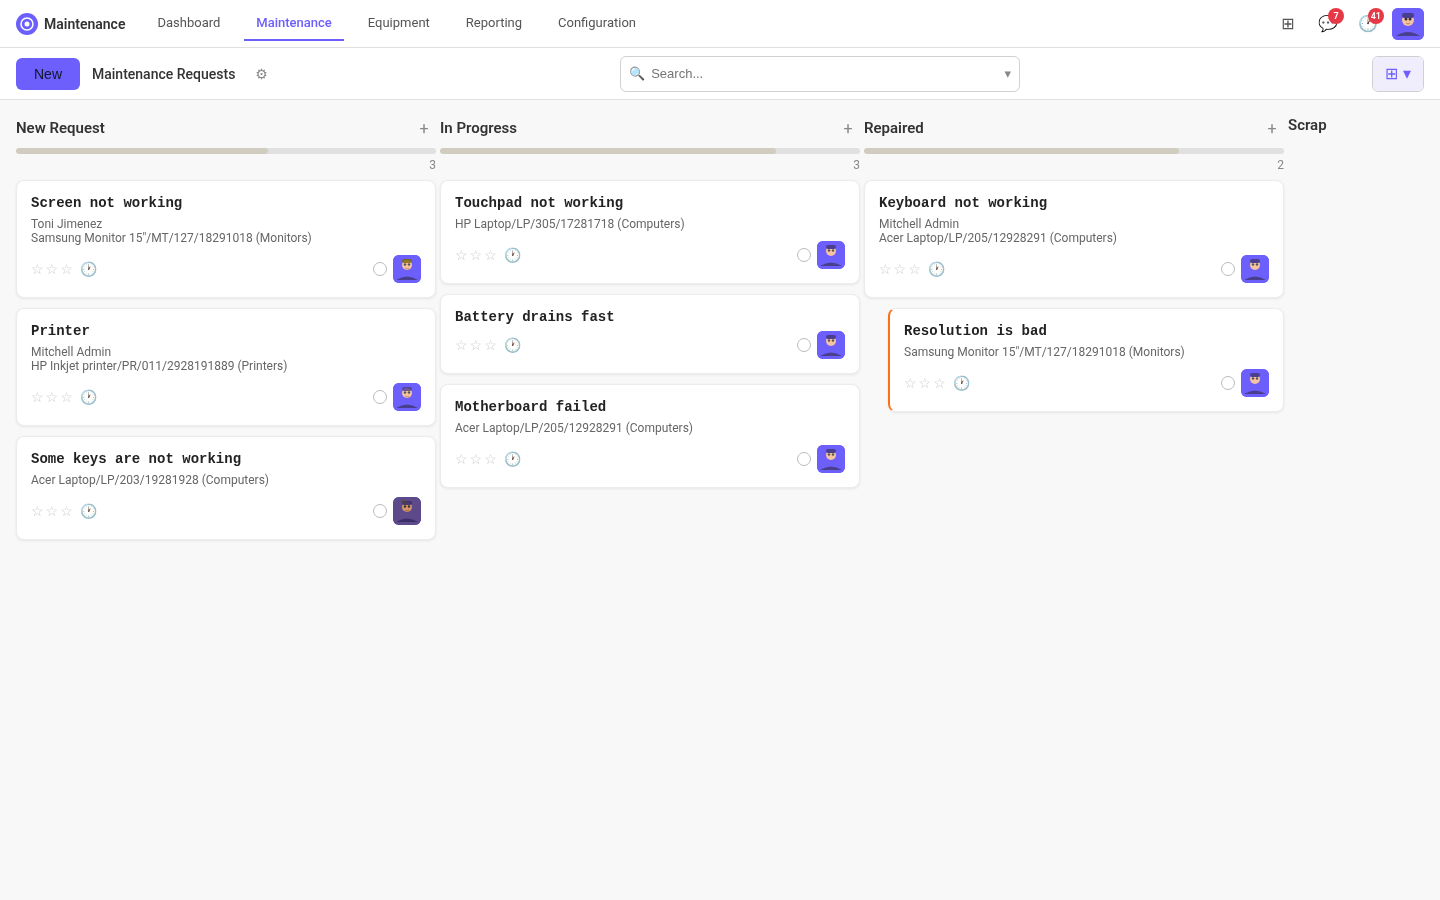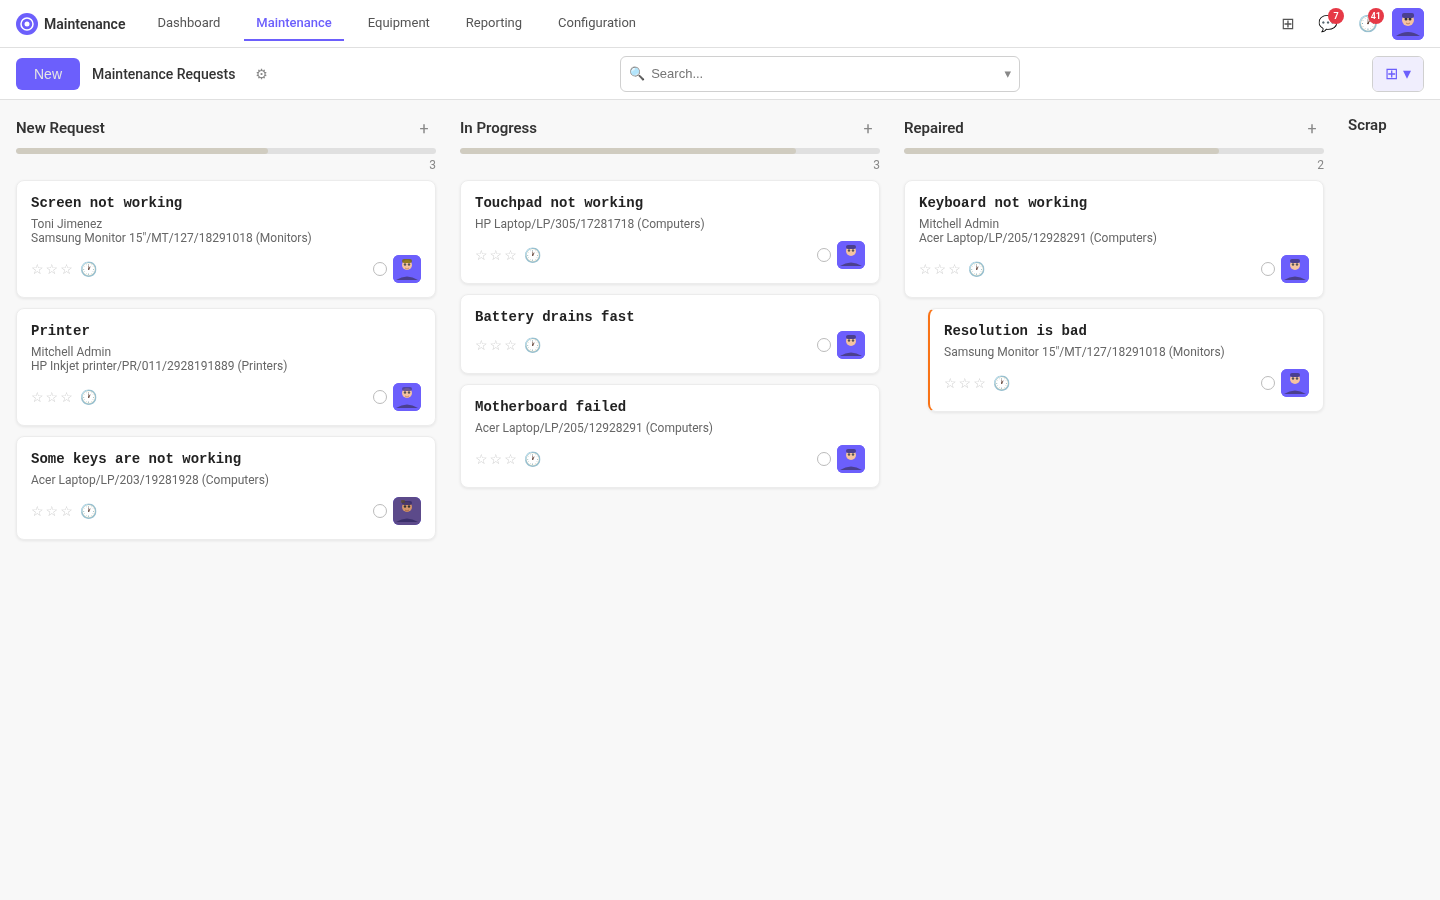--- a/index.html
+++ b/index.html
@@ -76,21 +76,21 @@
       background: #fff;
       border-bottom: 1px solid #e0e0e0;
       display: flex;
       align-items: center;
       padding: 0 16px;
       height: 52px;
       gap: 12px;
     }
     .new-btn {
       background: #6c5ffc;
-      color: #e5e5e5;
+      color: #0f172a;
       border: none;
       padding: 8px 18px;
       border-radius: 6px;
       font-size: 14px;
       font-weight: 500;
       cursor: pointer;
     }
     .breadcrumb {
       font-size: 14px;
       color: #333;
@@ -134,21 +134,21 @@
       border: none;
       color: #555;
       font-size: 16px;
     }
     .view-toggle-btn.active { background: #f0eefd; color: #6c5ffc; }
 
     
     .board {
       display: flex;
       padding: 16px;
-      gap: 24px;
+      gap: 4px;
       overflow-x: auto;
       align-items: flex-start;
     }
     .column {
       min-width: 420px;
       background: transparent;
     }
     .column-header {
       display: flex;
       align-items: center;

